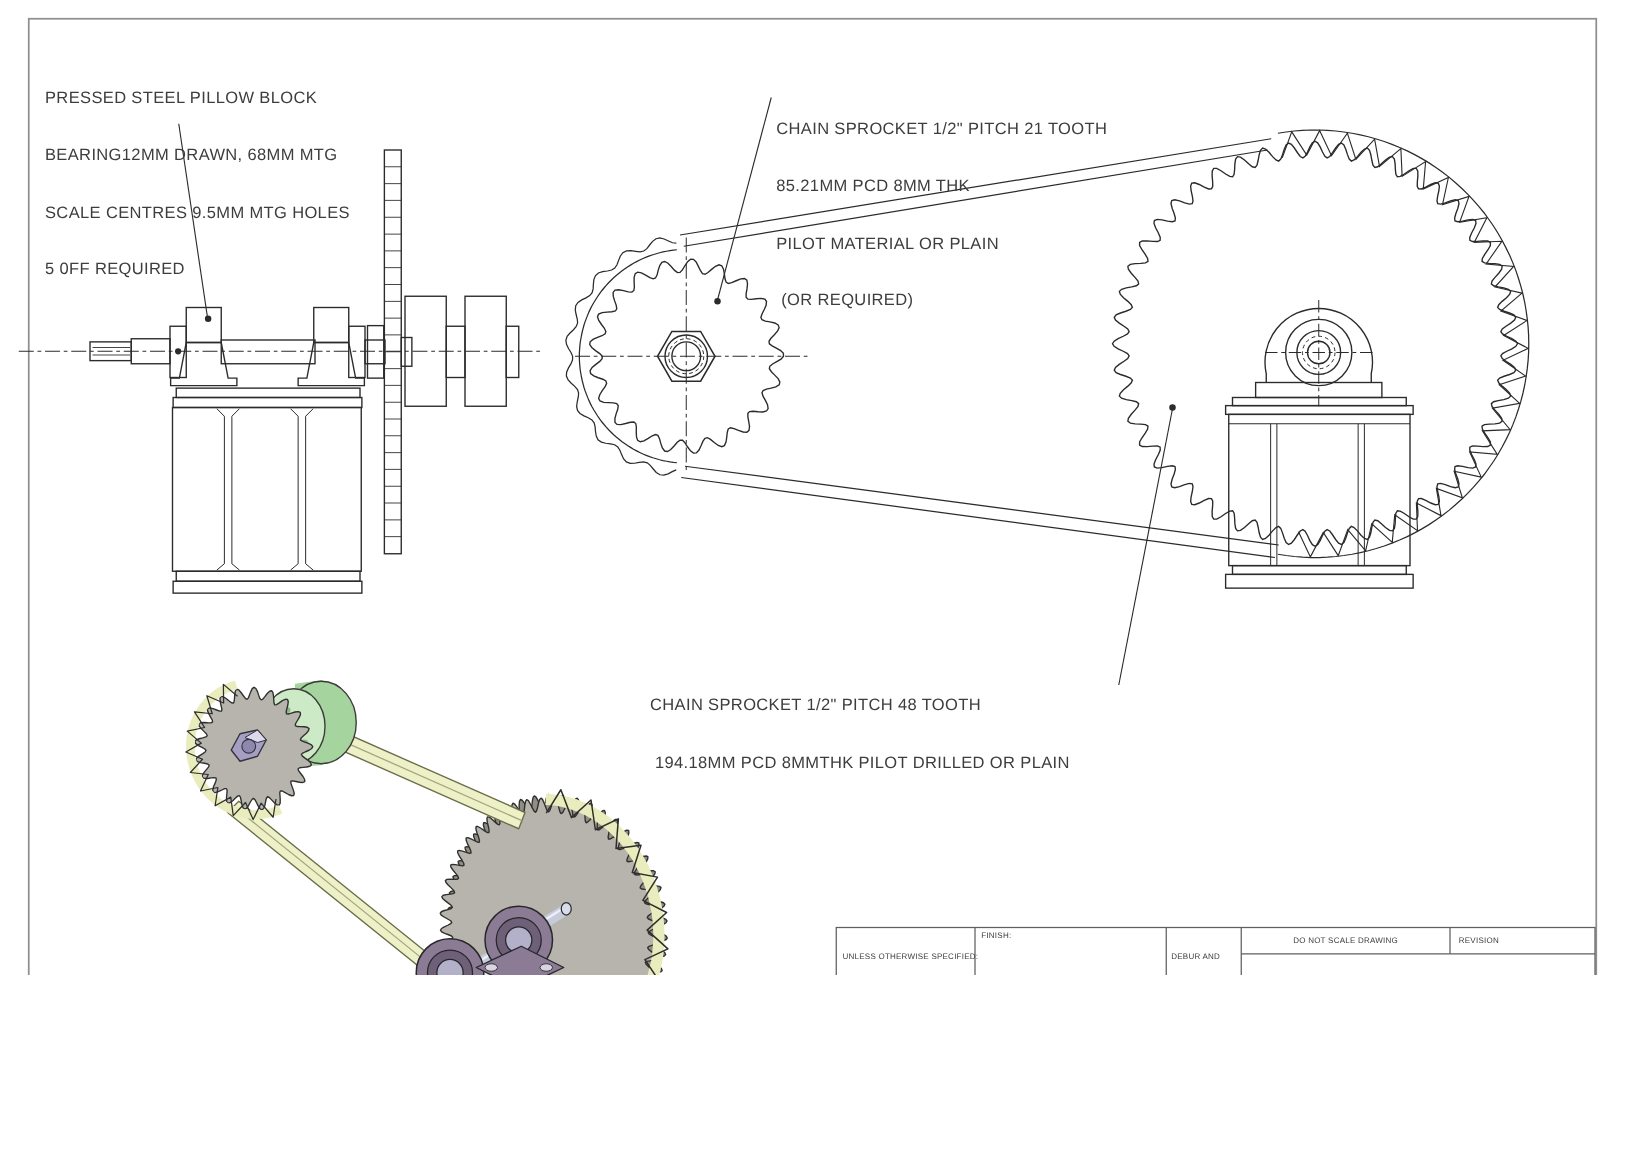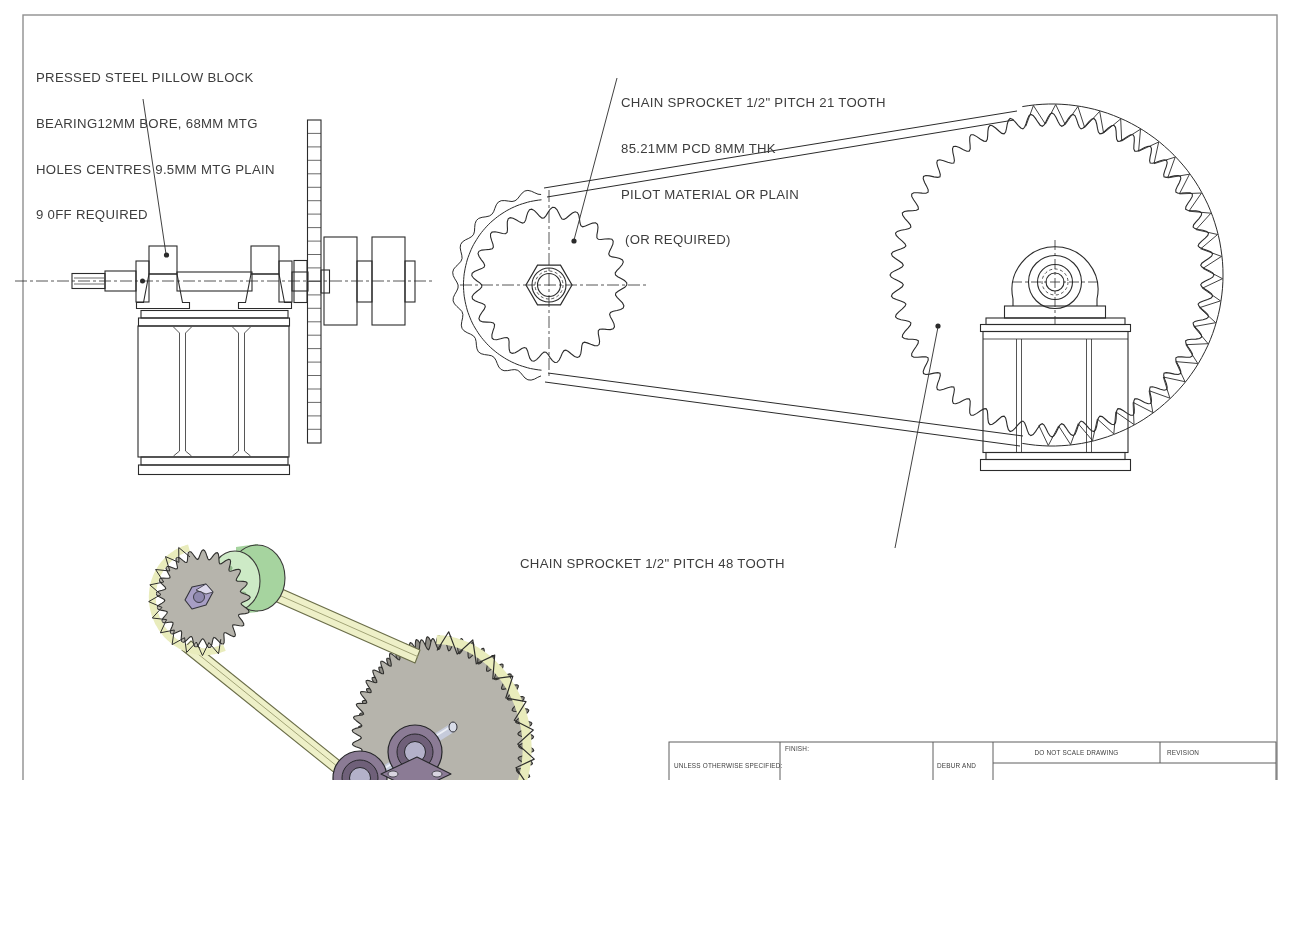--- a/index.html
+++ b/index.html
@@ -195,32 +195,33 @@
     <path d="M695 797.5 V917 M757 797.5 V917 M815 797.5 V917 M846 797.5 V917"></path>
     <path d="M882 797.5 V866"></path>
     <path d="M1140 906 V917"></path>
     <path d="M1238 866 V906"></path>
     <path d="M1238 890 H1276"></path>
   </g>
 </svg>
 
   <div class="note" style="left:36px;top:40px">
     <span>PRESSED STEEL PILLOW BLOCK</span>
-    <span>BEARING12MM BORE, 68MM MTG</span>
-    <span>HOLES CENTRES 9.5MM MTG PLAIN</span>
-    <span>9 0FF REQUIRED</span>
+    <span>BEARING12MM DRAWN, 68MM MTG</span>
+    <span>SCALE CENTRES 9.5MM MTG HOLES</span>
+    <span>5 0FF REQUIRED</span>
   </div>
   <div class="note" style="left:621px;top:65px">
     <span>CHAIN SPROCKET 1/2" PITCH 21 TOOTH</span>
     <span>85.21MM PCD 8MM THK</span>
     <span>PILOT MATERIAL OR PLAIN</span>
     <span> (OR REQUIRED)</span>
   </div>
   <div class="note" style="left:520px;top:526px">
     <span>CHAIN SPROCKET 1/2" PITCH 48 TOOTH</span>
+    <span> 194.18MM PCD 8MMTHK PILOT DRILLED OR PLAIN</span>
   </div>
 
   <div class="tb" style="left:674px;top:745px">
     <span>UNLESS OTHERWISE SPECIFIED:</span>
     <span>DIMENSIONS ARE IN MILLIMETERS</span>
     <span>SURFACE FINISH:</span>
     <span>TOLERANCES:</span>
     <span>   LINEAR:</span>
     <span>   ANGULAR:</span>
   </div>

